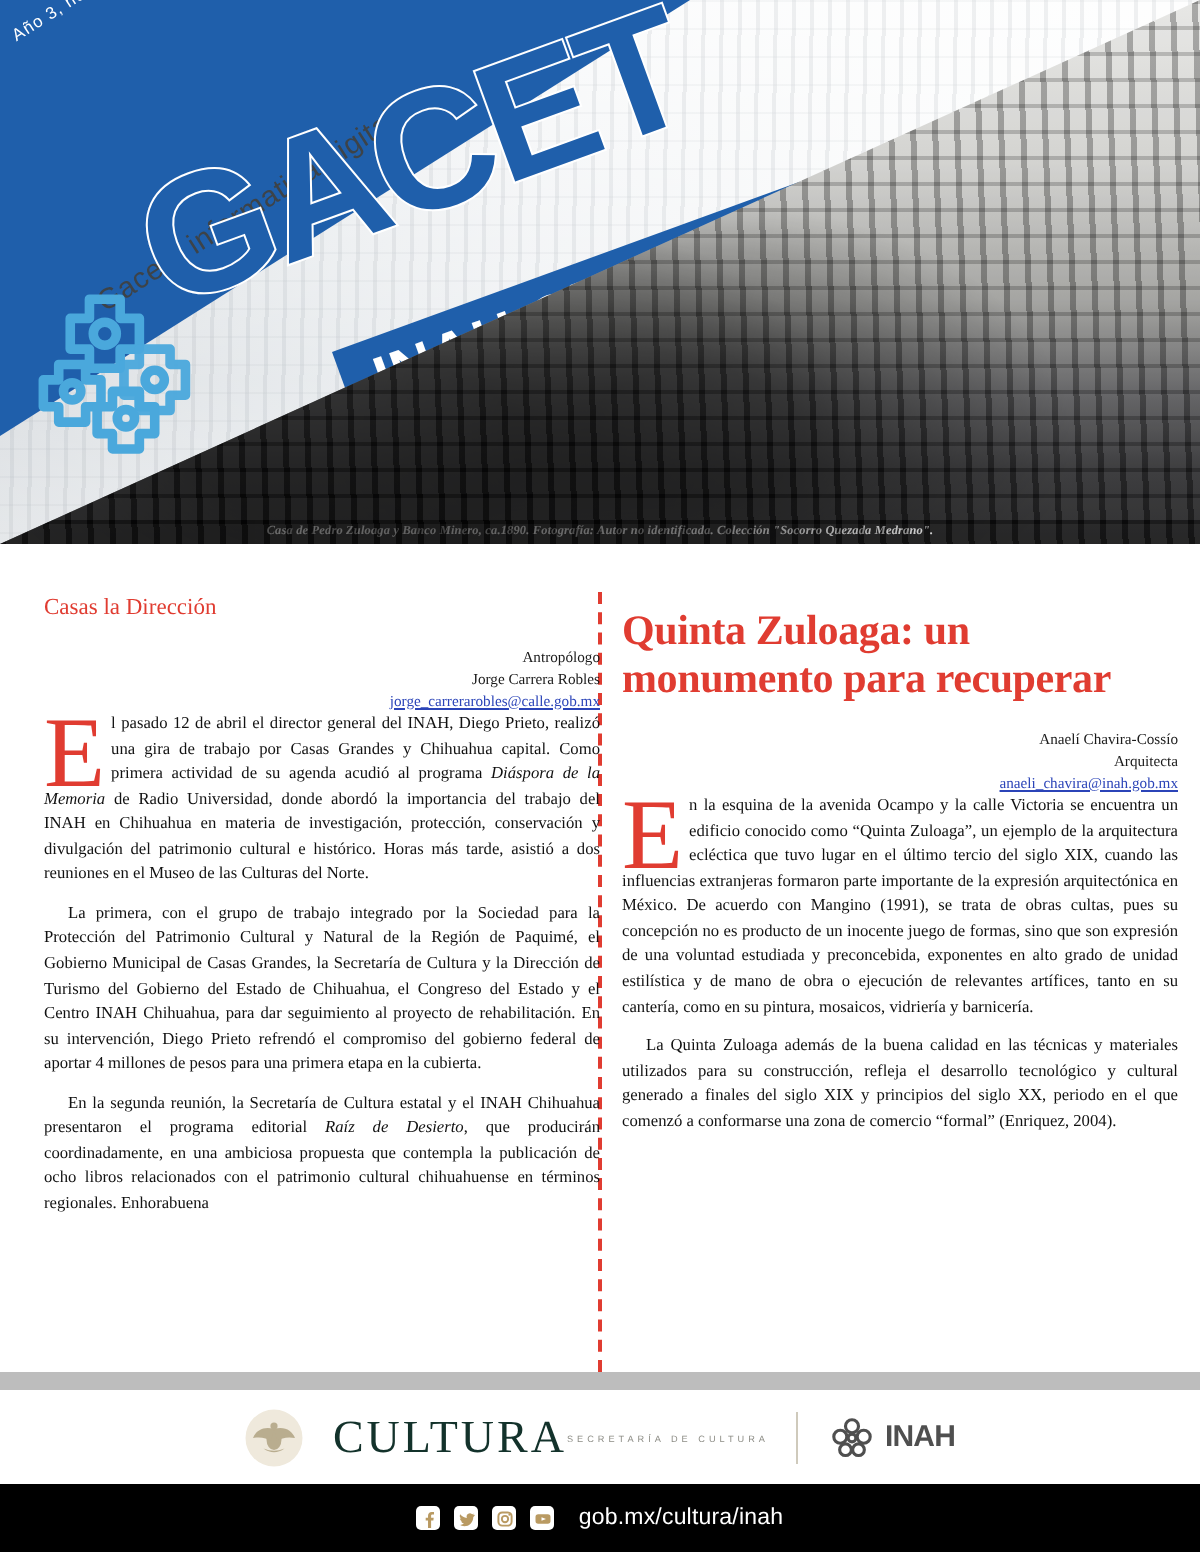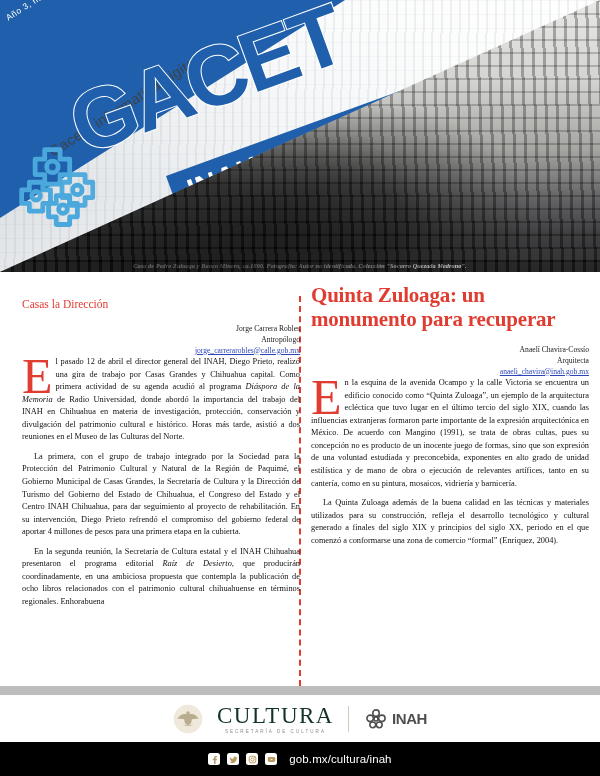--- a/index.html
+++ b/index.html
@@ -119,21 +119,21 @@
 
   .kicker{
     color:#e03c31;font-size:11.5px;margin:26px 0 4px 0;
     font-family:"Liberation Serif",serif;
   }
   h1.headline{
     margin:0 0 4px 0;color:#e03c31;
     font-family:"Liberation Serif",serif;font-weight:bold;
     font-size:21.5px;line-height:1.12;letter-spacing:-.2px;
   }
-  h1.headline.right{font-size:21px;margin-top:12px;}
+  h1.headline.right{font-size:21px;margin-top:32px;}
   .byline{
     text-align:right;font-size:7.6px;line-height:1.42;
     color:#1a1a1a;margin-top:14px;
   }
   .byline .mail{color:#2b44b8;text-decoration:underline;}
 
   .body-txt{
     font-size:8.35px;line-height:1.5;color:#111111;
     text-align:justify;margin:0;
   }
@@ -155,21 +155,21 @@
   }
 
   
   .sep-bar{position:absolute;left:0;top:686px;width:600px;height:9px;background:#bdbdbd;}
   .footer{position:absolute;left:0;top:695px;width:600px;height:47px;background:#ffffff;}
   .logos{
     position:absolute;left:0;top:0;width:600px;height:47px;
     display:flex;align-items:center;justify-content:center;gap:14px;
   }
   .eagle{width:30px;height:30px;}
-  .cultura-txt{display:flex;flex-direction:column;align-items:center;}
+  .cultura-txt{display:flex;flex-direction:row;align-items:center;}
   .cultura-word{
     font-family:"Liberation Serif",serif;font-size:23px;letter-spacing:1.5px;
     color:#13322b;line-height:1;
   }
   .cultura-sub{
     font-family:"Liberation Sans",sans-serif;font-size:4.6px;
     letter-spacing:2px;color:#8d8d86;margin-top:2px;
   }
   .vrule{width:1px;height:26px;background:#cfcabc;}
   .inah-lock{display:flex;align-items:center;gap:3px;}
@@ -225,22 +225,22 @@
     <div class="caption">Casa de Pedro Zuloaga y Banco Minero, ca.1890. Fotografía: Autor no identificada. Colección "Socorro Quezada Medrano".</div>
   </div>
 </div>
 
 <div class="content">
   <div class="divider"></div>
 
   <div class="col col-left">
     <div class="kicker">Casas la Dirección</div>
     <div class="byline">
+      <div>Antropólogo</div>
       <div>Jorge Carrera Robles</div>
-      <div>Antropólogo</div>
       <div class="mail">jorge_carrerarobles@calle.gob.mx</div>
     </div>
     <div class="body-txt">
       <p class="first">
         <span class="dropcap">E</span><span>l pasado 12 de abril el director general del INAH, Diego Prieto, realizó una gira de trabajo por Casas Grandes y Chihuahua capital. Como primera actividad de su agenda acudió al programa </span><i>Diáspora de la Memoria</i><span> de Radio Universidad, donde abordó la importancia del trabajo del INAH en Chihuahua en materia de investigación, protección, conservación y divulgación del patrimonio cultural e histórico. Horas más tarde, asistió a dos reuniones en el Museo de las Culturas del Norte.</span>
       </p>
       <p>La primera, con el grupo de trabajo integrado por la Sociedad para la Protección del Patrimonio Cultural y Natural de la Región de Paquimé, el Gobierno Municipal de Casas Grandes, la Secretaría de Cultura y la Dirección de Turismo del Gobierno del Estado de Chihuahua, el Congreso del Estado y el Centro INAH Chihuahua, para dar seguimiento al proyecto de rehabilitación. En su intervención, Diego Prieto refrendó el compromiso del gobierno federal de aportar 4 millones de pesos para una primera etapa en la cubierta.</p>
       <p><span>En la segunda reunión, la Secretaría de Cultura estatal y el INAH Chihuahua presentaron el programa editorial </span><i>Raíz de Desierto</i><span>, que producirán coordinadamente, en una ambiciosa propuesta que contempla la publicación de ocho libros relacionados con el patrimonio cultural chihuahuense en términos regionales. Enhorabuena</span></p>
     </div>
   </div>

